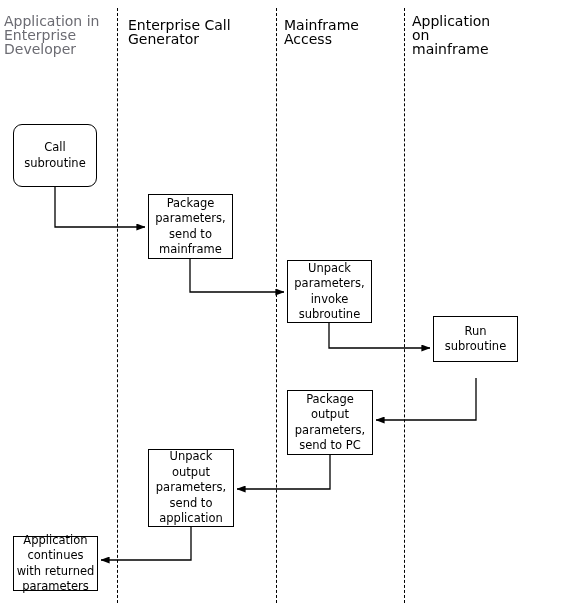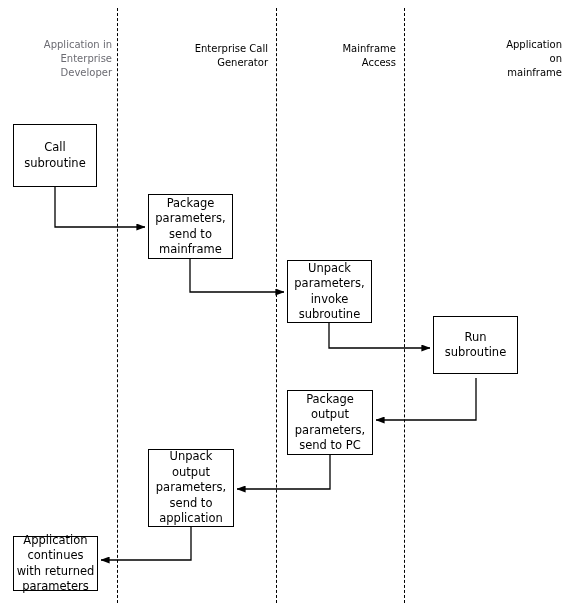--- a/index.html
+++ b/index.html
@@ -12,26 +12,25 @@
   }
   #diagram {
     position: relative;
     width: 572px;
     height: 603px;
     background: #ffffff;
     overflow: hidden;
   }
   .lane-label {
     position: absolute;
-    text-align: right;
-    font-size: 10px;
+    text-align: left;
+    font-size: 14px;
     line-height: 14px;
     color: #000000;
     white-space: pre-line;
-    margin-top: 24px;
   }
   .lane-label.muted {
     color: #6b6b72;
   }
   .lane-divider {
     position: absolute;
     width: 0;
     border-left: 1.4px dashed #000000;
   }
   .node {
@@ -88,31 +87,31 @@
     <g id="connector-paths">
         <polyline points="55,187 55,227 145,227" fill="none" stroke="#000000" stroke-width="1.3" marker-end="url(#arrowhead)"></polyline>
         <polyline points="190,259 190,292 284,292" fill="none" stroke="#000000" stroke-width="1.3" marker-end="url(#arrowhead)"></polyline>
         <polyline points="329,323 329,348 430,348" fill="none" stroke="#000000" stroke-width="1.3" marker-end="url(#arrowhead)"></polyline>
         <polyline points="476,378 476,420 376,420" fill="none" stroke="#000000" stroke-width="1.3" marker-end="url(#arrowhead)"></polyline>
         <polyline points="330,455 330,489 237,489" fill="none" stroke="#000000" stroke-width="1.3" marker-end="url(#arrowhead)"></polyline>
         <polyline points="191,527 191,560 101,560" fill="none" stroke="#000000" stroke-width="1.3" marker-end="url(#arrowhead)"></polyline>
       </g>
   </svg>
 
-  <div class="node" id="node-0" style="left: 13px; top: 124px; width: 84px; height: 63px;">Call
+  <div class="node" id="node-0" style="left: 13px; top: 124px; width: 84px; height: 63px; border-radius: 9px;">Call
 subroutine</div>
   <div class="node" id="node-1" style="left: 148px; top: 194px; width: 85px; height: 65px;">Package
 parameters,
 send to
 mainframe</div>
   <div class="node" id="node-2" style="left: 287px; top: 260px; width: 85px; height: 63px;">Unpack
 parameters,
 invoke
 subroutine</div>
-  <div class="node" id="node-3" style="left: 433px; top: 316px; width: 85px; height: 58px;">Run
+  <div class="node" id="node-3" style="left: 433px; top: 316px; width: 85px; height: 46px;">Run
 subroutine</div>
   <div class="node" id="node-4" style="left: 287px; top: 390px; width: 86px; height: 65px;">Package
 output
 parameters,
 send to PC</div>
   <div class="node" id="node-5" style="left: 148px; top: 449px; width: 86px; height: 78px;">Unpack
 output
 parameters,
 send to
 application</div>

